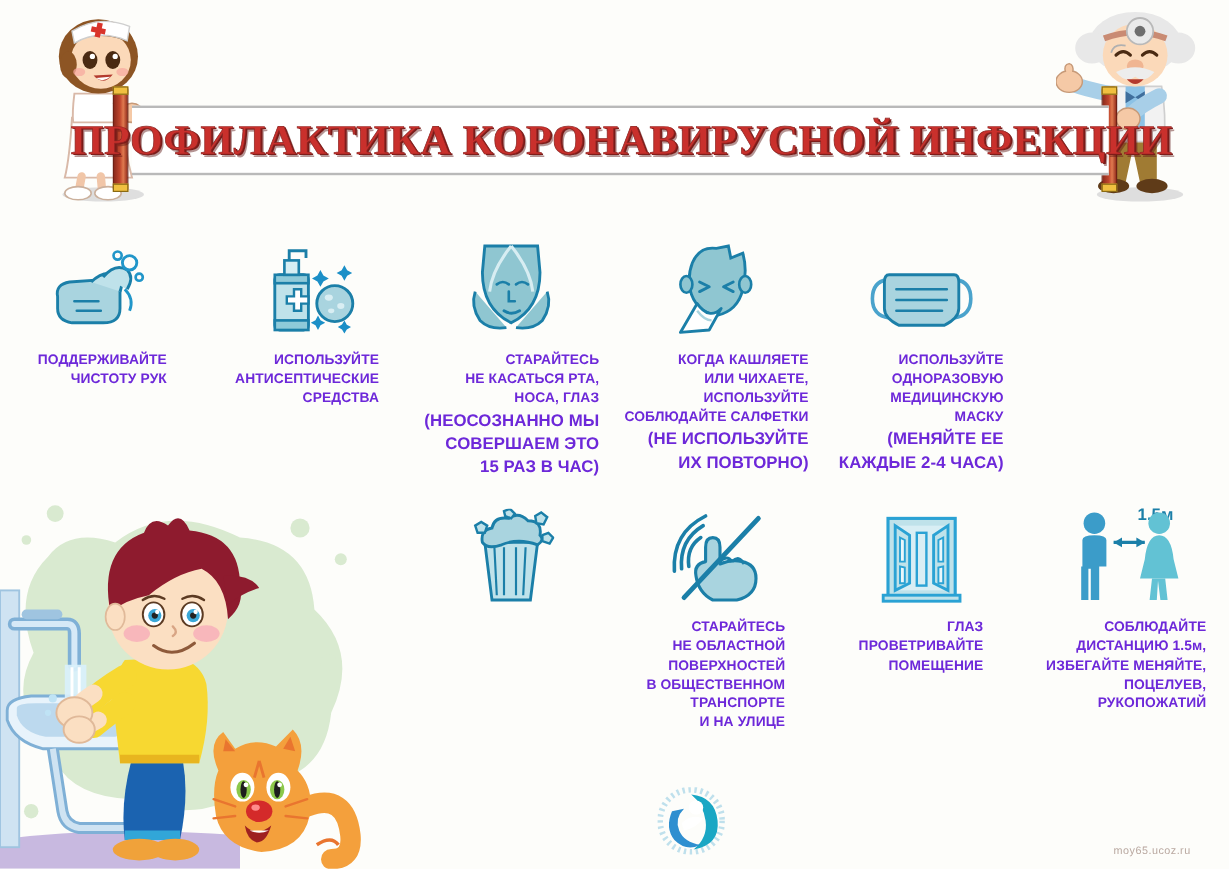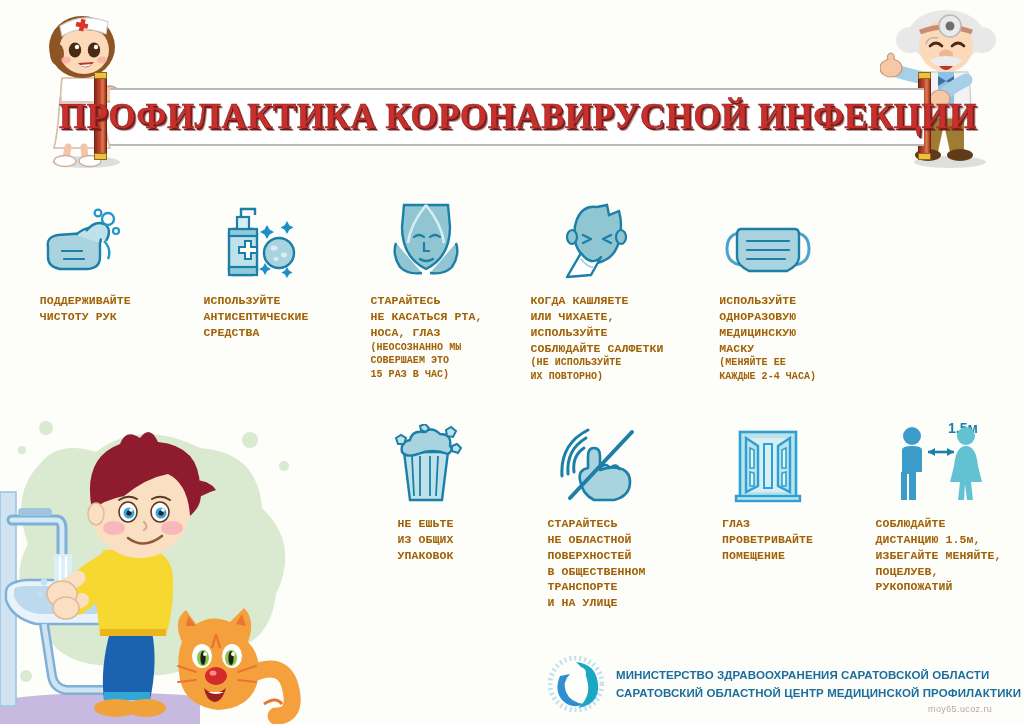--- a/index.html
+++ b/index.html
@@ -47,25 +47,25 @@
   .row1{left:0;top:195px;width:1024px;}
   .row2{left:340px;top:418px;width:684px;}
   .cell{
     display:flex;flex-direction:column;align-items:center;
     box-sizing:border-box;padding:0 6px;
   }
   .row1 .cell{width:170.6px;}
   .row2 .cell{width:171px;}
   .icon-wrap{height:86px;display:flex;align-items:flex-end;justify-content:center;}
   .cap{
-    margin-top:12px;text-align:left;color:#a16207;
-    font-weight:bold;line-height:1.38;font-family:Liberation Mono, monospace;
+    margin-top:12px;text-align:right;color:#6d28d9;
+    font-weight:bold;line-height:1.38;
   }
   .cap .main{font-size:11.5px;display:block;letter-spacing:.1px;}
-  .cap .sub{font-size:10px;display:block;letter-spacing:.05px;}
+  .cap .sub{font-size:14px;display:block;letter-spacing:.05px;}
 
   
   .footer{position:absolute;left:548px;top:656px;display:flex;align-items:center;gap:12px;}
   .footer-text{color:#1b6e9c;font-weight:bold;line-height:1.6;}
   .footer-text div{font-size:11.5px;white-space:nowrap;letter-spacing:.1px;}
   .watermark{
     position:absolute;left:928px;top:704px;font-size:9px;color:#b9a8a0;
     font-family:"Liberation Sans",sans-serif;letter-spacing:.4px;
   }
 
@@ -298,25 +298,20 @@
         <svg width="72" height="80" viewBox="0 0 72 80">
           <path d="M14 28 L58 28 L52 76 L20 76 Z" fill="#bfe2ea" stroke="#1b7fa8" stroke-width="2.4"></path>
           <path d="M22 32 L24 72 M30 32 L30 72 M40 32 L40 72 M48 32 L46 72" stroke="#1b7fa8" stroke-width="1.8"></path>
           <path d="M12 28 Q10 18 20 16 Q22 6 34 8 Q42 2 50 10 Q62 10 60 22 Q64 26 58 30 Q42 24 28 30 Q16 34 12 28 Z" fill="#a9d4df" stroke="#1b7fa8" stroke-width="2.4"></path>
           <path d="M6 14 l5 -3 l5 3 l-2 6 l-6 0 Z" fill="#bfe2ea" stroke="#1b7fa8" stroke-width="2"></path>
           <path d="M56 6 l5 -3 l5 4 l-3 6 l-6 -1 Z" fill="#bfe2ea" stroke="#1b7fa8" stroke-width="2"></path>
           <path d="M62 22 l5 -2 l4 4 l-3 5 l-6 -2 Z" fill="#bfe2ea" stroke="#1b7fa8" stroke-width="2"></path>
           <path d="M30 2 l5 -2 l4 4 l-3 4 l-5 -2 Z" fill="#bfe2ea" stroke="#1b7fa8" stroke-width="2"></path>
         </svg>
       </div>
-      <div class="cap">
-        <span class="main">НЕ ЕШЬТЕ</span>
-        <span class="main">ИЗ ОБЩИХ</span>
-        <span class="main">УПАКОВОК</span>
-      </div>
     </div>
 
     <div class="cell">
       <div class="icon-wrap">
         <svg width="86" height="76" viewBox="0 0 86 76">
           <path d="M30 20 Q18 28 20 44" fill="none" stroke="#1b7fa8" stroke-width="3" stroke-linecap="round"></path>
           <path d="M32 10 Q12 22 14 46" fill="none" stroke="#1b7fa8" stroke-width="3" stroke-linecap="round"></path>
           <path d="M34 2 Q6 16 8 48" fill="none" stroke="#1b7fa8" stroke-width="3" stroke-linecap="round"></path>
           <path d="M34 28 Q34 20 40 20 Q46 20 46 28 L46 42 Q56 38 64 40 Q76 42 76 54 Q76 68 60 72 L40 72 Q28 66 26 52 Q24 42 34 40 Z" fill="#a9d4df" stroke="#1b7fa8" stroke-width="2.6" stroke-linejoin="round"></path>
           <path d="M46 40 Q52 34 56 40 M56 40 Q62 34 66 42" fill="none" stroke="#1b7fa8" stroke-width="2.4"></path>
@@ -476,21 +471,17 @@
   <div class="footer">
     <div>
       <svg width="56" height="56" viewBox="0 0 56 56">
         <circle cx="28" cy="28" r="26" fill="none" stroke="#bfe0ec" stroke-width="5" stroke-dasharray="2 3"></circle>
         <path d="M28 6 Q48 8 50 28 Q52 48 30 52 Q42 42 40 28 Q38 14 28 6 Z" fill="#1aa7c4"></path>
         <path d="M12 20 Q6 34 14 44 Q24 54 36 48 Q22 46 18 36 Q14 26 22 18 Z" fill="#2f8fd0"></path>
         <circle cx="32" cy="17" r="6" fill="#ffffff"></circle>
         <path d="M20 30 Q28 22 38 26 Q32 34 22 36 Z" fill="#ffffff"></path>
       </svg>
     </div>
-    <div class="footer-text">
-      <div>МИНИСТЕРСТВО ЗДРАВООХРАНЕНИЯ САРАТОВСКОЙ ОБЛАСТИ</div>
-      <div>САРАТОВСКИЙ ОБЛАСТНОЙ ЦЕНТР МЕДИЦИНСКОЙ ПРОФИЛАКТИКИ</div>
-    </div>
   </div>
 
   <div class="watermark">moy65.ucoz.ru</div>
 
 </div>
 
 </body></html>

